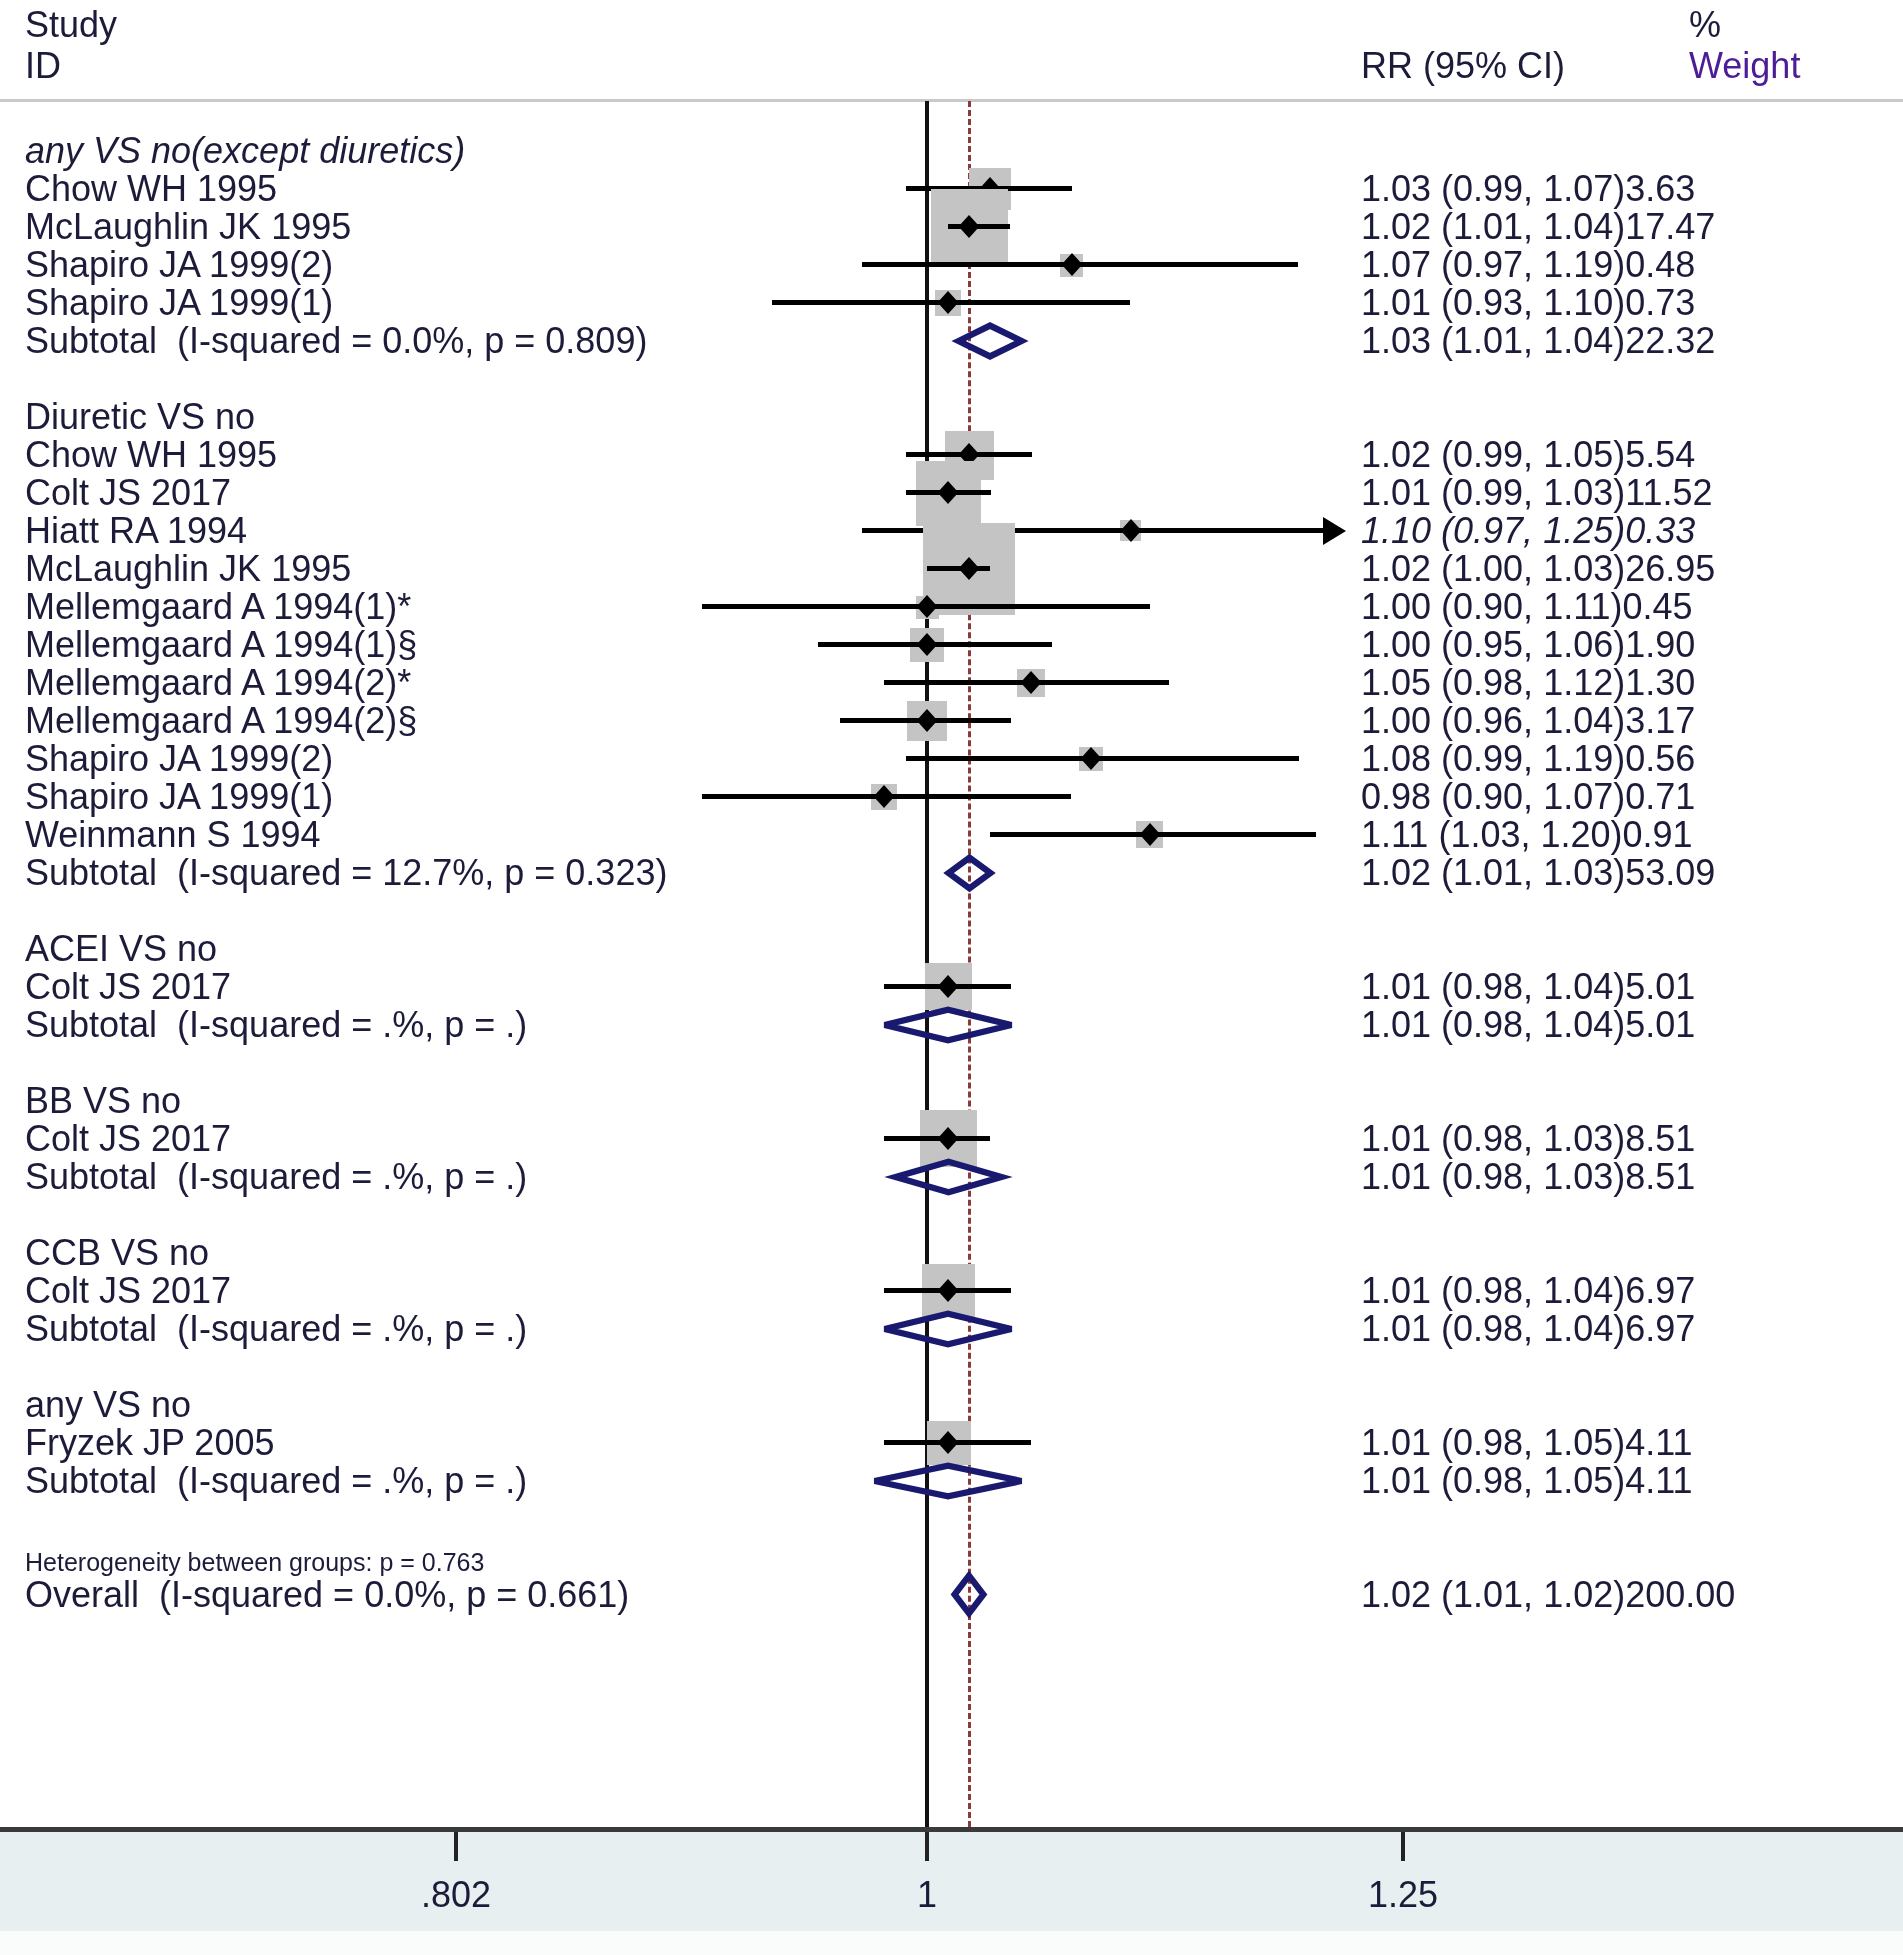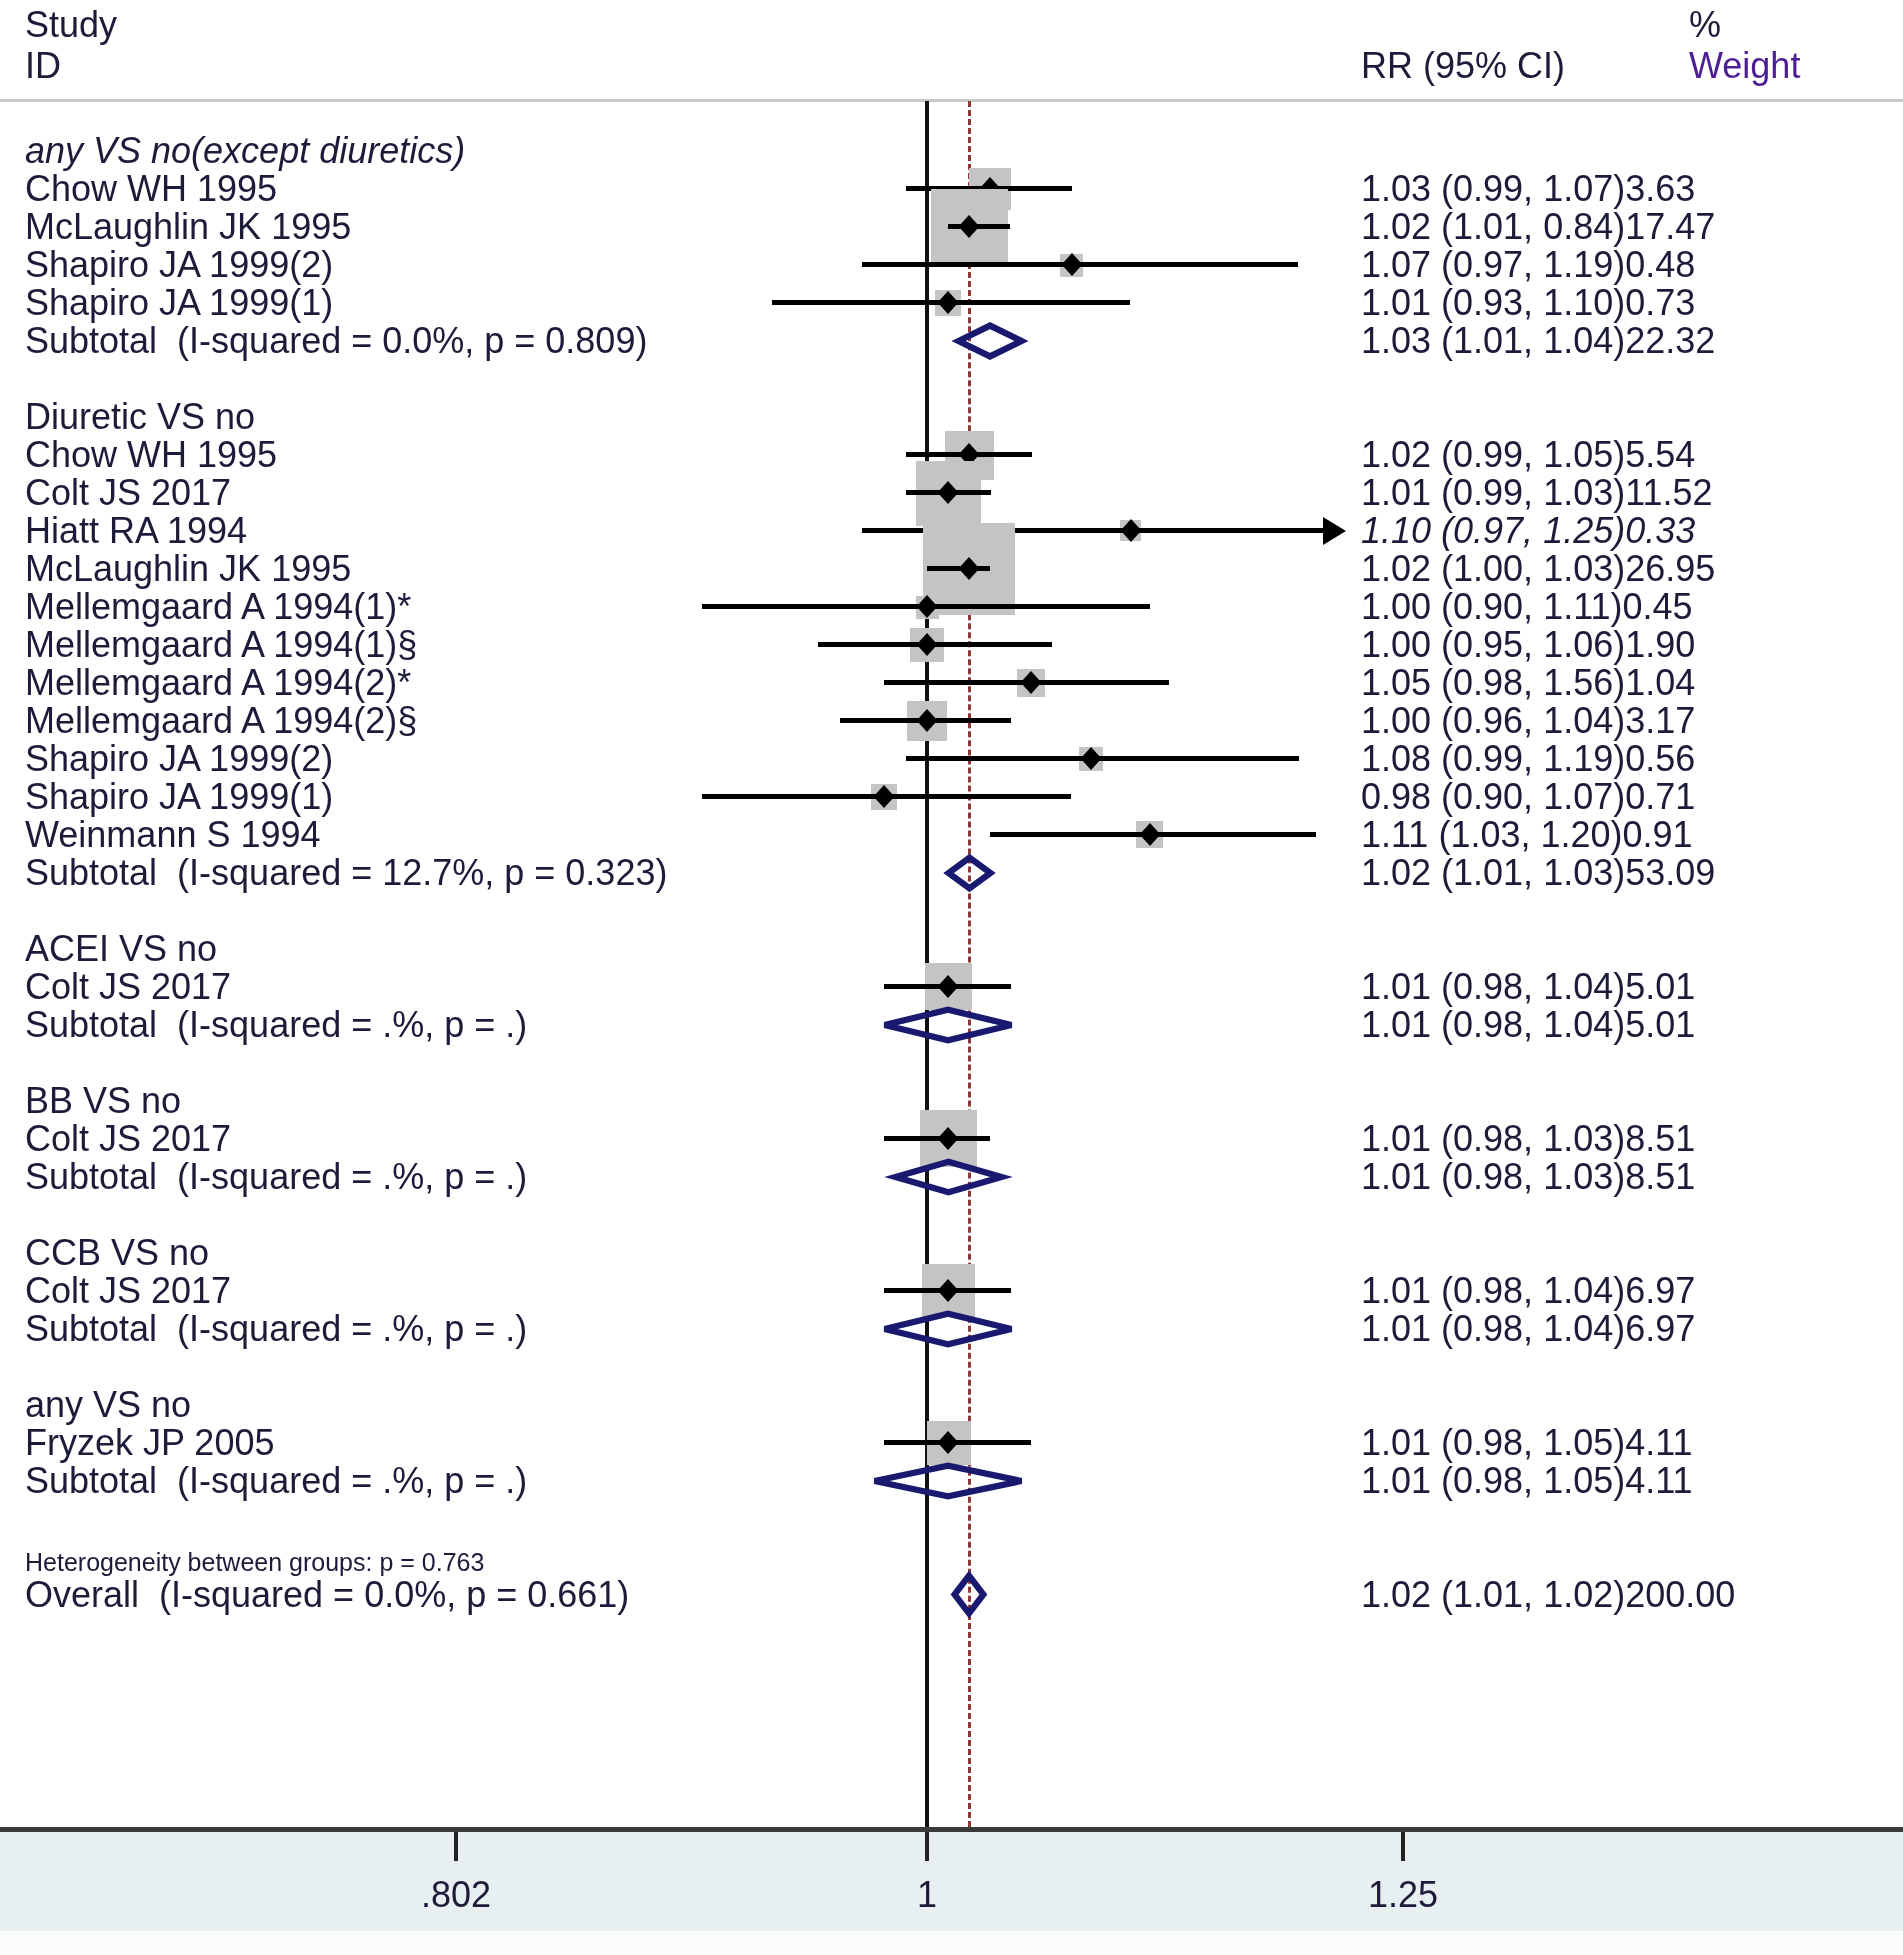--- a/index.html
+++ b/index.html
@@ -65,21 +65,21 @@
       <div class="dashline" style="left: 968px; top: 101px; height: 1726px; border-left-color: rgb(139, 58, 58);"></div>
     </div>
   <div id="rows-layer">
       <div class="label" style="top: 133px; font-style: italic;">any VS no(except diuretics)</div>
       <div class="label" style="top: 171px;">Chow WH 1995</div>
       <div class="stat" style="top: 171px;">1.03 (0.99, 1.07)3.63</div>
       <div class="wbox" style="left: 969px; top: 168px; width: 42px; height: 42px; background: rgb(196, 196, 196);"></div>
       <div class="cibar" style="left: 906px; top: 186px; width: 166px; background: rgb(0, 0, 0);"></div>
       <div class="pdot" style="left: 980px; top: 177px;"></div>
       <div class="label" style="top: 209px;">McLaughlin JK 1995</div>
-      <div class="stat" style="top: 209px;">1.02 (1.01, 0.84)17.47</div>
+      <div class="stat" style="top: 209px;">1.02 (1.01, 1.04)17.47</div>
       <div class="wbox" style="left: 931px; top: 189px; width: 77px; height: 77px; background: rgb(196, 196, 196);"></div>
       <div class="cibar" style="left: 948px; top: 224px; width: 62px; background: rgb(0, 0, 0);"></div>
       <div class="pdot" style="left: 959px; top: 215px;"></div>
       <div class="label" style="top: 247px;">Shapiro JA 1999(2)</div>
       <div class="stat" style="top: 247px;">1.07 (0.97, 1.19)0.48</div>
       <div class="wbox" style="left: 1060px; top: 254px; width: 23px; height: 23px; background: rgb(196, 196, 196);"></div>
       <div class="cibar" style="left: 862px; top: 262px; width: 436px; background: rgb(0, 0, 0);"></div>
       <div class="pdot" style="left: 1062px; top: 253px;"></div>
       <div class="label" style="top: 285px;">Shapiro JA 1999(1)</div>
       <div class="stat" style="top: 285px;">1.01 (0.93, 1.10)0.73</div>
@@ -119,21 +119,21 @@
       <div class="stat" style="top: 589px;">1.00 (0.90, 1.11)0.45</div>
       <div class="wbox" style="left: 916px; top: 596px; width: 23px; height: 23px; background: rgb(196, 196, 196);"></div>
       <div class="cibar" style="left: 702px; top: 604px; width: 448px; background: rgb(0, 0, 0);"></div>
       <div class="pdot" style="left: 917px; top: 595px;"></div>
       <div class="label" style="top: 627px;">Mellemgaard A 1994(1)§</div>
       <div class="stat" style="top: 627px;">1.00 (0.95, 1.06)1.90</div>
       <div class="wbox" style="left: 910px; top: 628px; width: 34px; height: 34px; background: rgb(196, 196, 196);"></div>
       <div class="cibar" style="left: 818px; top: 642px; width: 234px; background: rgb(0, 0, 0);"></div>
       <div class="pdot" style="left: 917px; top: 633px;"></div>
       <div class="label" style="top: 665px;">Mellemgaard A 1994(2)*</div>
-      <div class="stat" style="top: 665px;">1.05 (0.98, 1.56)1.04</div>
+      <div class="stat" style="top: 665px;">1.05 (0.98, 1.12)1.30</div>
       <div class="wbox" style="left: 1017px; top: 669px; width: 28px; height: 28px; background: rgb(196, 196, 196);"></div>
       <div class="cibar" style="left: 884px; top: 680px; width: 285px; background: rgb(0, 0, 0);"></div>
       <div class="pdot" style="left: 1021px; top: 671px;"></div>
       <div class="label" style="top: 703px;">Mellemgaard A 1994(2)§</div>
       <div class="stat" style="top: 703px;">1.00 (0.96, 1.04)3.17</div>
       <div class="wbox" style="left: 907px; top: 701px; width: 40px; height: 40px; background: rgb(196, 196, 196);"></div>
       <div class="cibar" style="left: 840px; top: 718px; width: 171px; background: rgb(0, 0, 0);"></div>
       <div class="pdot" style="left: 917px; top: 709px;"></div>
       <div class="label" style="top: 741px;">Shapiro JA 1999(2)</div>
       <div class="stat" style="top: 741px;">1.08 (0.99, 1.19)0.56</div>

